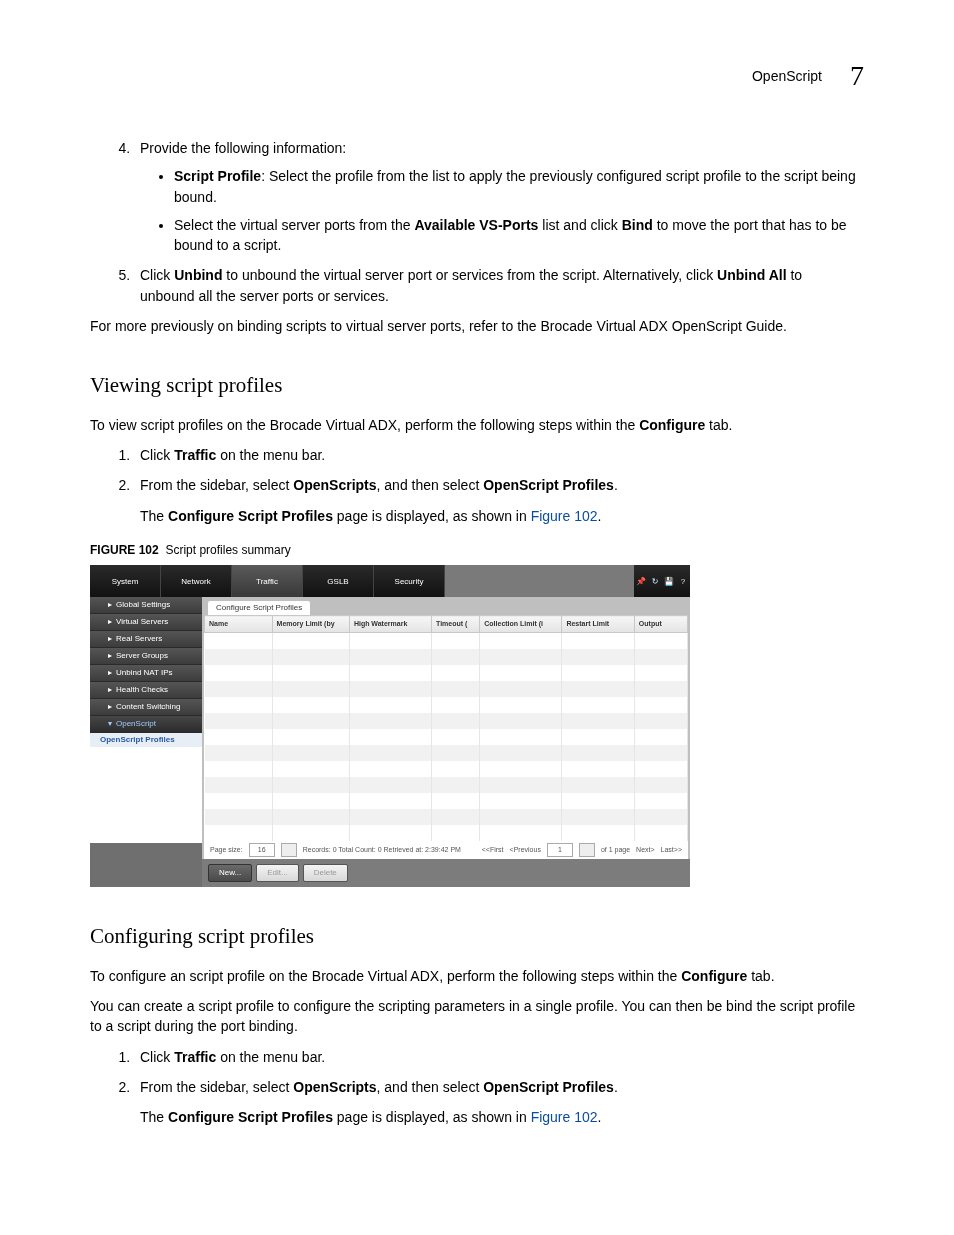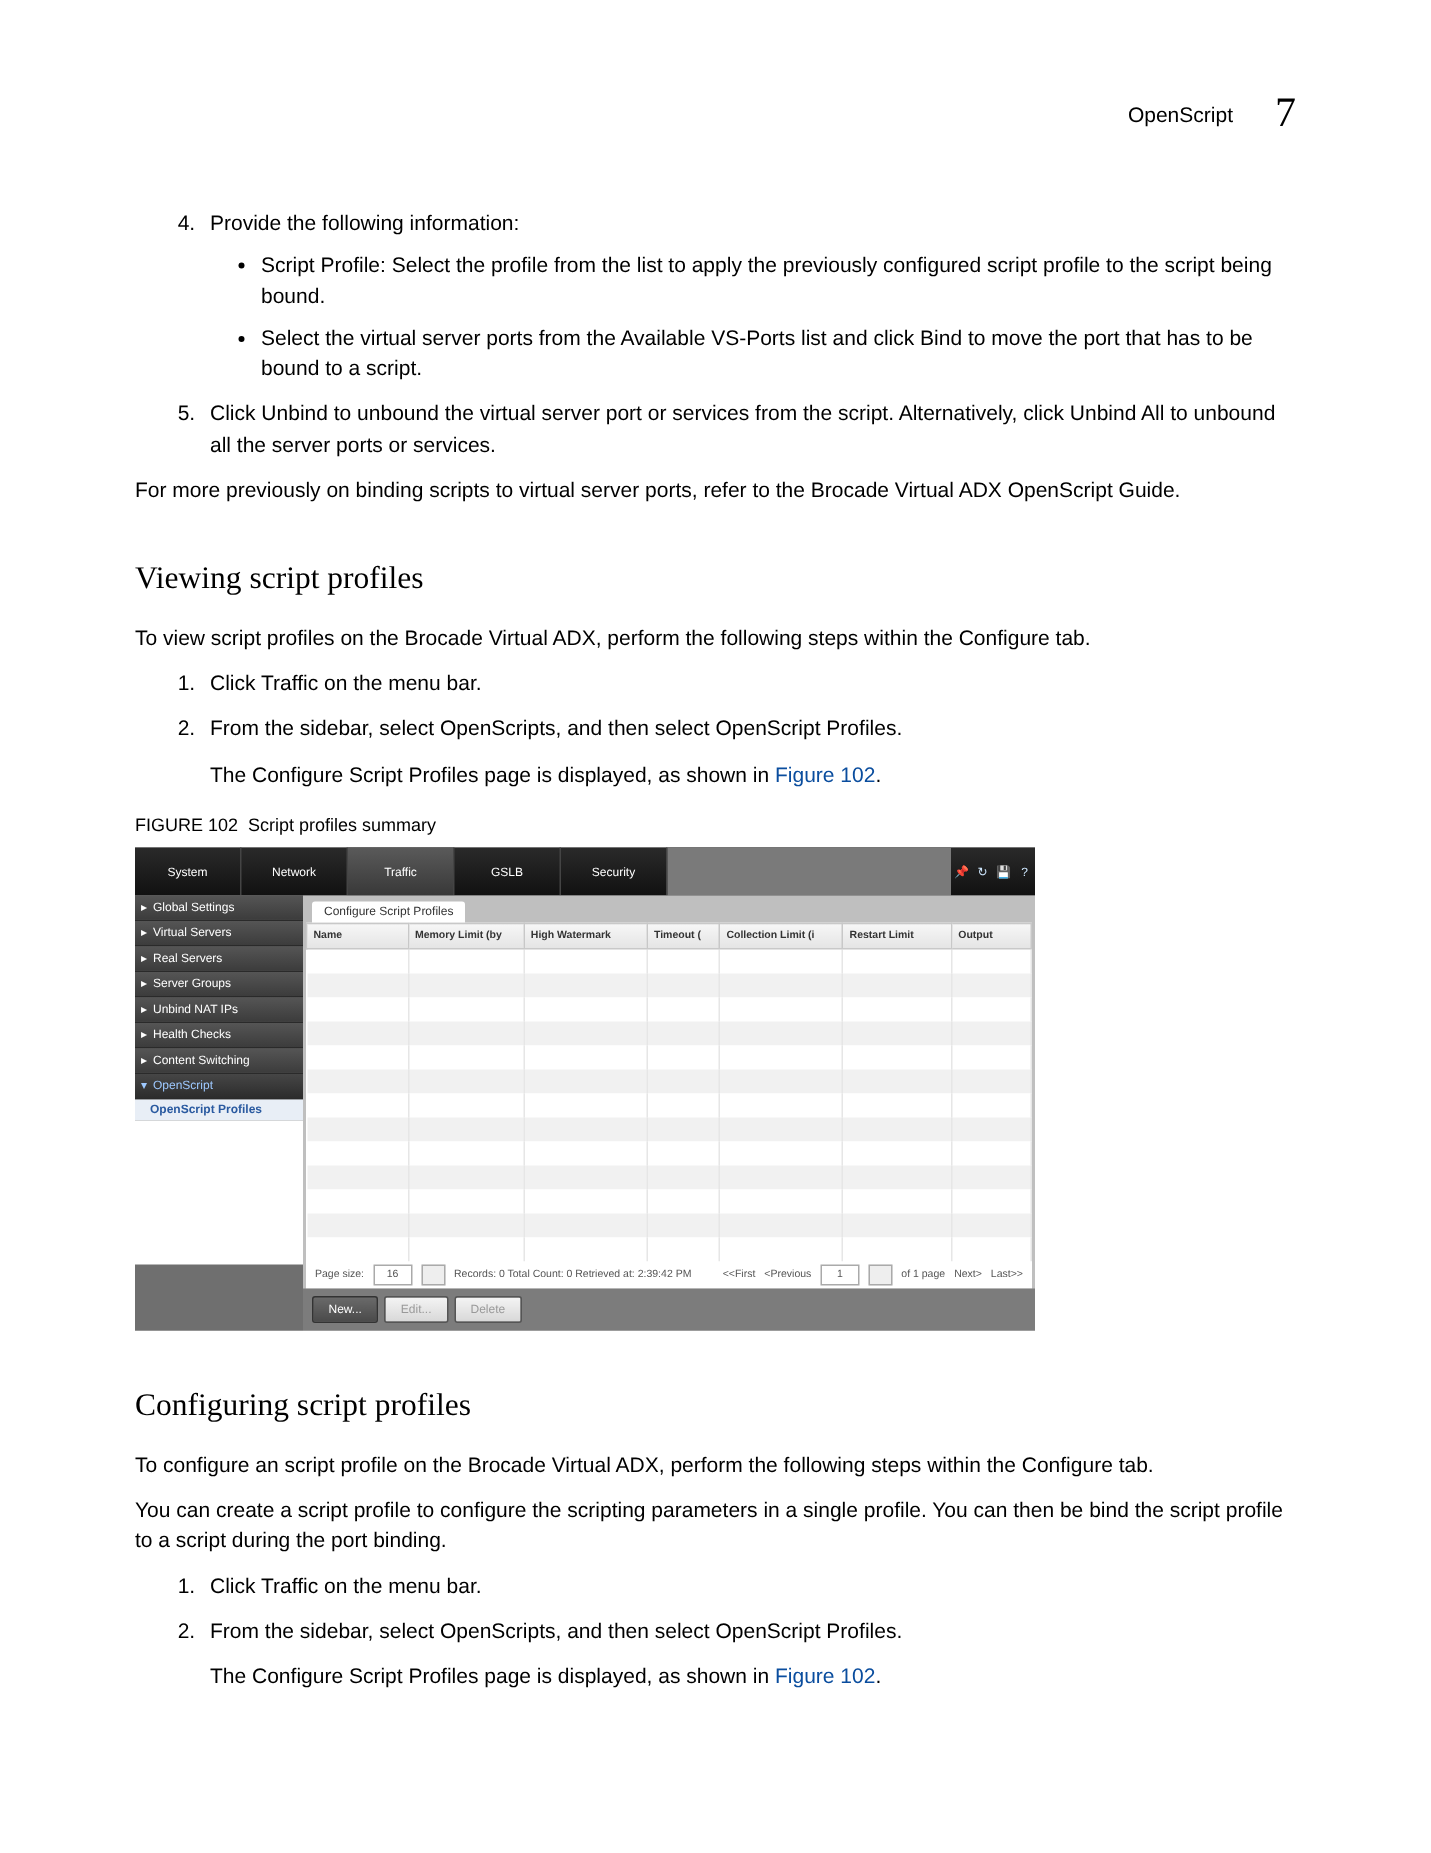--- a/index.html
+++ b/index.html
@@ -4,35 +4,35 @@
 <style>
 html,body{margin:0;padding:0;background:#fff;font-family:Arial,Helvetica,sans-serif;color:#000}
 .page{width:954px;height:1235px;position:relative;box-sizing:border-box;padding:60px 90px 60px 90px}
 .hdr{display:flex;justify-content:flex-end;align-items:center;gap:28px;font-size:14px}
 .hdr .num{font-size:28px;font-family:Georgia,serif}
 .content{margin-top:46px;font-size:14px;line-height:1.45}
 ol.lvl1{margin:4px;padding-left:40px}
 ol.lvl1>li{padding-left:6px;margin-bottom:10px}
 ul.bul{list-style:disc;margin:8px 0 10px 0;padding-left:34px}
 ul.bul>li{margin-bottom:8px}
-.b{font-weight:normal}
+.b{font-weight:bold}
 .em{}
 h2{font-family:Georgia,'Times New Roman',serif;font-weight:normal;font-size:21px;margin:34px 0 14px 0}
 .figcap{font-size:12px;margin:16px 0 6px 0}
 .figwrap{border:0;width:602px;margin-left:0}
 
 .app{width:600px;font-size:8px;color:#333;background:#7c7c7c}
 .topbar{display:flex;align-items:stretch;height:32px;background:linear-gradient(#2a2a2a,#111);color:#fff}
 .topbar .tab{width:70px;display:flex;align-items:center;justify-content:center;border-right:1px solid #444;font-size:8px}
 .topbar .tab.sel{background:linear-gradient(#5a5a5a,#383838)}
 .topbar .filler{flex:1;background:#7a7a7a}
 .topbar .ico{width:14px;display:flex;align-items:center;justify-content:center;color:#cfe8ff}
 .appbody{display:flex}
 .sidebar{width:112px;background:#6f6f6f}
-.side-item{height:16px;line-height:16px;padding-left:4px;color:#fff;font-size:8px;background:linear-gradient(#555,#3c3c3c);border-bottom:1px solid #2a2a2a}
+.side-item{height:16px;line-height:16px;padding-left:18px;color:#fff;font-size:8px;background:linear-gradient(#555,#3c3c3c);border-bottom:1px solid #2a2a2a}
 .side-item .arr{display:inline-block;width:8px}
 .side-item.sel{background:linear-gradient(#464646,#2c2c2c);color:#9ec9ff}
 .side-sub{height:14px;line-height:14px;padding-left:10px;background:#e8eef6;color:#2a5aa0;font-size:8px;font-weight:bold}
 .side-fill{height:96px;background:#fff}
 .main{flex:1;background:#bfbfbf;padding:0}
 .tabstrip{height:18px;display:flex;align-items:flex-end;padding-left:6px}
 .tabstrip .t{background:#fff;height:14px;line-height:14px;padding:0 8px;border-radius:2px 2px 0 0;font-size:8px}
 .grid-wrap{background:#fff;margin:0 2px;padding:0}
 table.grid{width:100%;border-collapse:collapse;table-layout:fixed}
 table.grid th{background:linear-gradient(#f6f6f6,#e4e4e4);border:1px solid #c8c8c8;font-size:7px;font-weight:bold;height:16px;padding:0 4px;text-align:left;overflow:hidden;white-space:nowrap}

